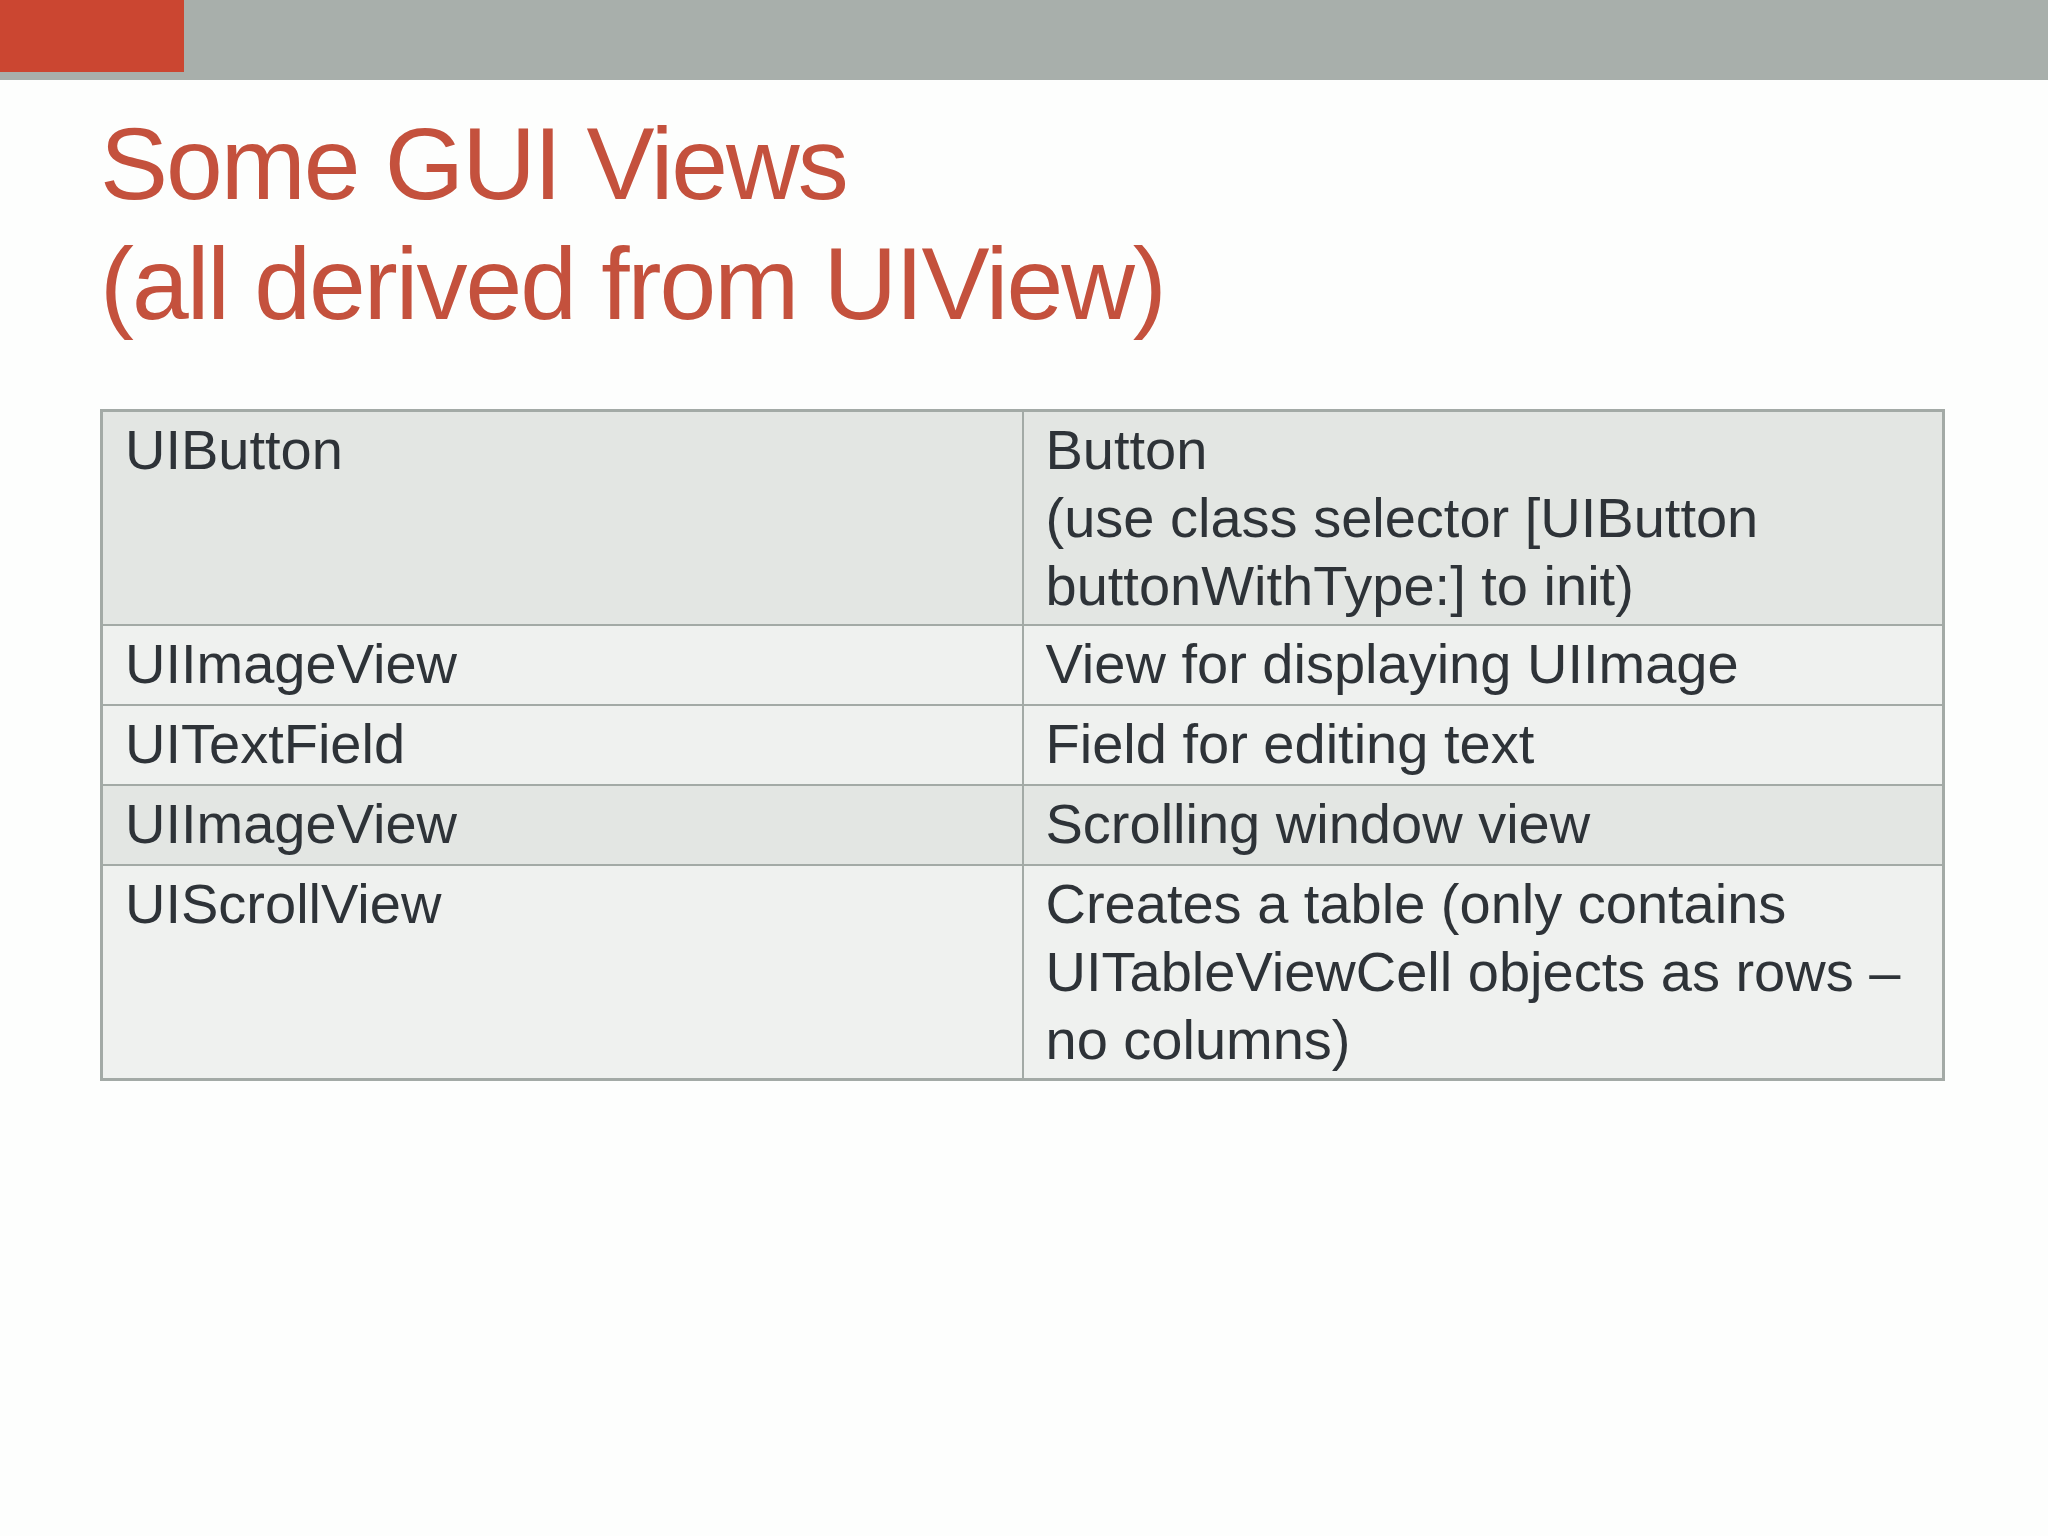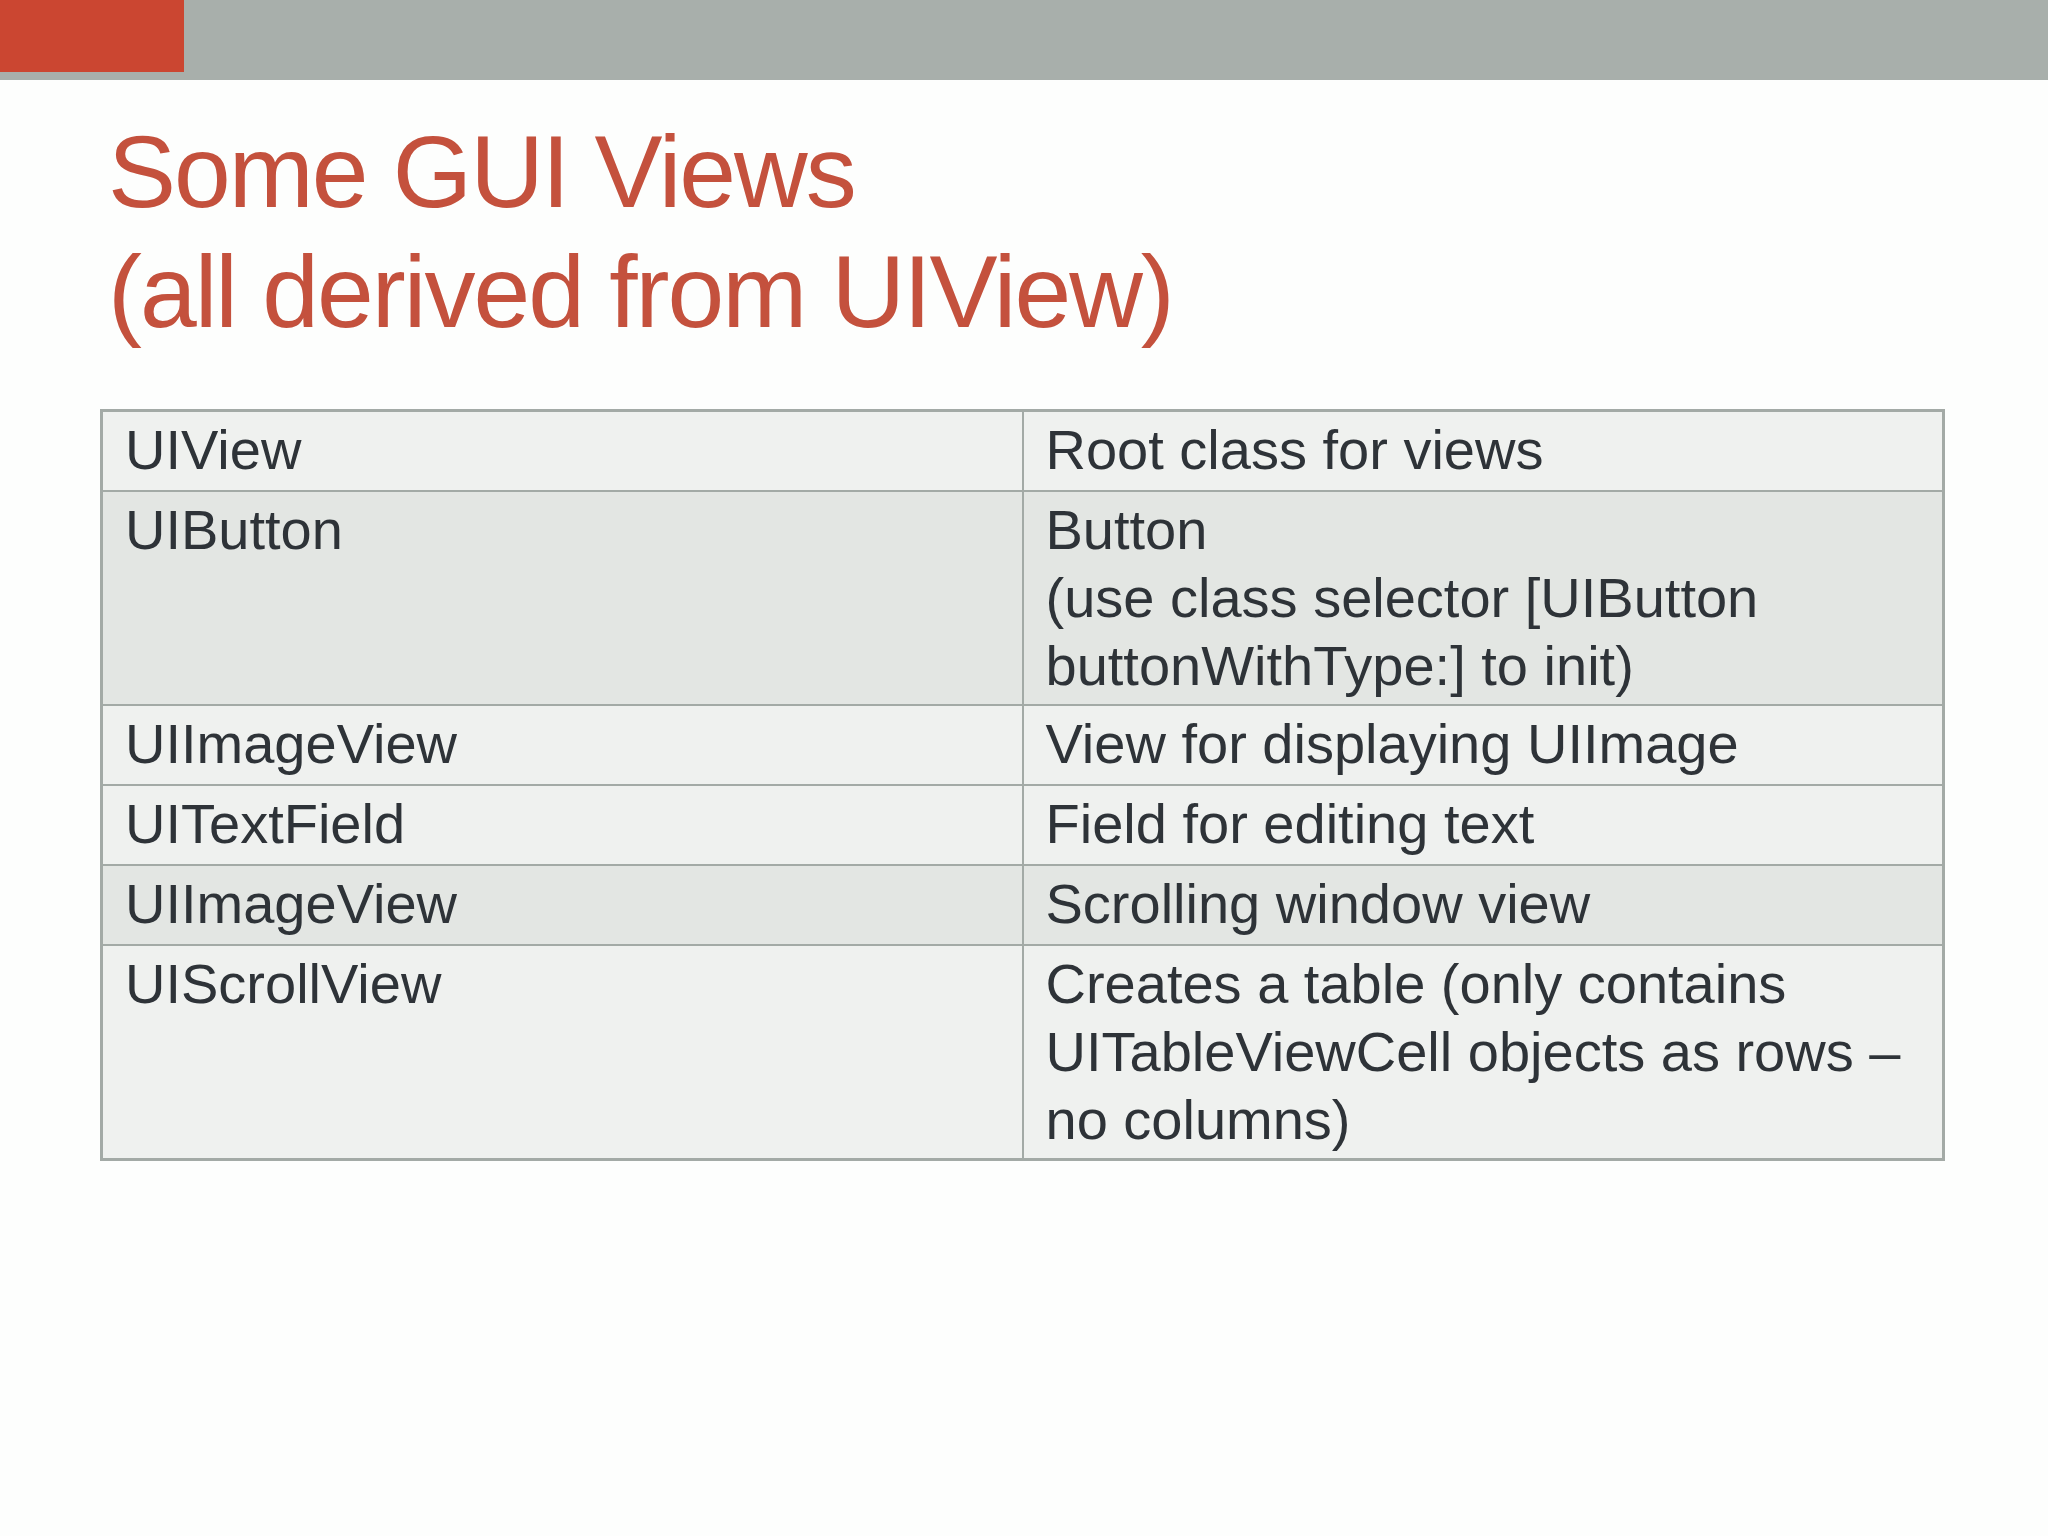--- a/index.html
+++ b/index.html
@@ -19,21 +19,21 @@
   }
   .accent {
     position: absolute;
     left: 0; top: 0;
     width: 184px; height: 72px;
     background: var(--accent-bar, #cb4631);
   }
   .title {
     position: absolute;
     left: 100px; top: 104px;
-    margin: 8px;
+    margin: 0;
     font-weight: 400;
     font-size: 102px;
     line-height: 120px;
     letter-spacing: -2px;
     color: var(--title, #c4513d);
   }
   .title span { display: block; }
   table.views {
     position: absolute;
     left: 100px; top: 409px;
@@ -62,24 +62,20 @@
 <div class="band"></div>
 <div class="accent"></div>
 
 <h1 class="title">
   <span>Some GUI Views</span>
   <span>(all derived from UIView)</span>
 </h1>
 
 <table class="views">
   <tbody>
-      <tr class="row-light">
-    <td>UIView</td>
-    <td>Root class for views</td>
-  </tr>
       <tr class="row-dark">
     <td>UIButton</td>
     <td>Button
 (use class selector [UIButton buttonWithType:] to init)</td>
   </tr>
       <tr class="row-light">
     <td>UIImageView</td>
     <td>View for displaying UIImage</td>
   </tr>
       <tr class="row-light">

